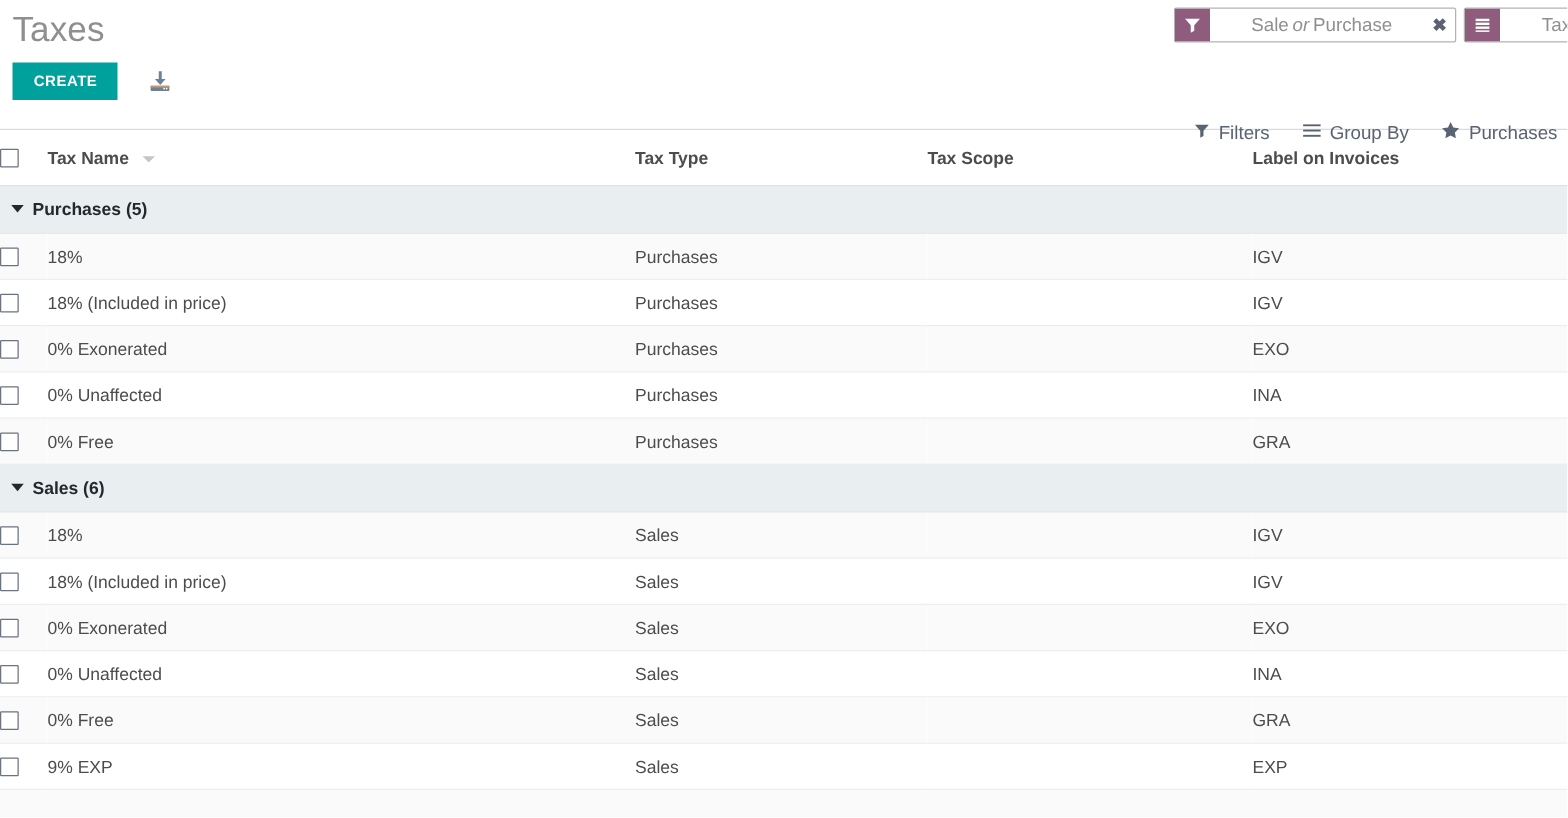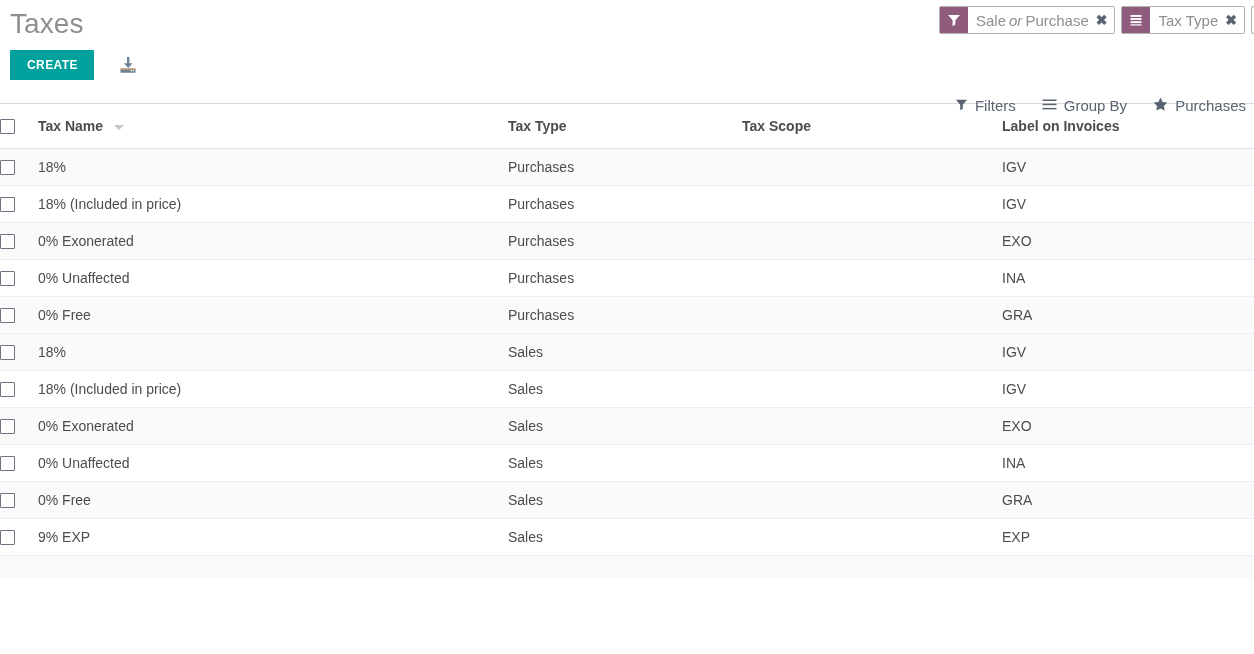--- a/index.html
+++ b/index.html
@@ -67,20 +67,21 @@
   .facet {
     display: flex;
     align-items: stretch;
     height: 28px;
     border: 1px solid #b3b3b3;
     background: #ffffff;
     margin-right: 6px;
     flex: 0 0 auto;
     border-radius: 2px;
     cursor: pointer;
+    gap: 25px;
   }
   .facet-icon {
     background: #8f5c7d;
     width: 28px;
     display: flex;
     align-items: center;
     justify-content: center;
     flex: 0 0 28px;
   }
   .facet-label {
@@ -329,20 +330,23 @@
         <th class="h-name">
           <span>Tax Name</span>
           <span class="sort-caret"></span>
         </th>
         <th class="h-type">Tax Type</th>
         <th class="h-scope">Tax Scope</th>
         <th class="h-label">Label on Invoices</th>
       </tr>
     </thead>
     <tbody id="tbody">
+        <tr class="group-row">
+          <td colspan="5"><span class="group-caret"></span><span>Purchases (5)</span></td>
+        </tr>
         <tr class="data-row odd">
           <td class="d-check"><input type="checkbox" class="cbx" style=""></td>
           <td class="d-name">18%</td>
           <td>Purchases</td>
           <td></td>
           <td>IGV</td>
         </tr>
         <tr class="data-row even">
           <td class="d-check"><input type="checkbox" class="cbx" style=""></td>
           <td class="d-name">18% (Included in price)</td>
@@ -363,20 +367,23 @@
           <td>Purchases</td>
           <td></td>
           <td>INA</td>
         </tr>
         <tr class="data-row odd">
           <td class="d-check"><input type="checkbox" class="cbx" style=""></td>
           <td class="d-name">0% Free</td>
           <td>Purchases</td>
           <td></td>
           <td>GRA</td>
+        </tr>
+        <tr class="group-row">
+          <td colspan="5"><span class="group-caret"></span><span>Sales (6)</span></td>
         </tr>
         <tr class="data-row odd">
           <td class="d-check"><input type="checkbox" class="cbx" style=""></td>
           <td class="d-name">18%</td>
           <td>Sales</td>
           <td></td>
           <td>IGV</td>
         </tr>
         <tr class="data-row even">
           <td class="d-check"><input type="checkbox" class="cbx" style=""></td>

